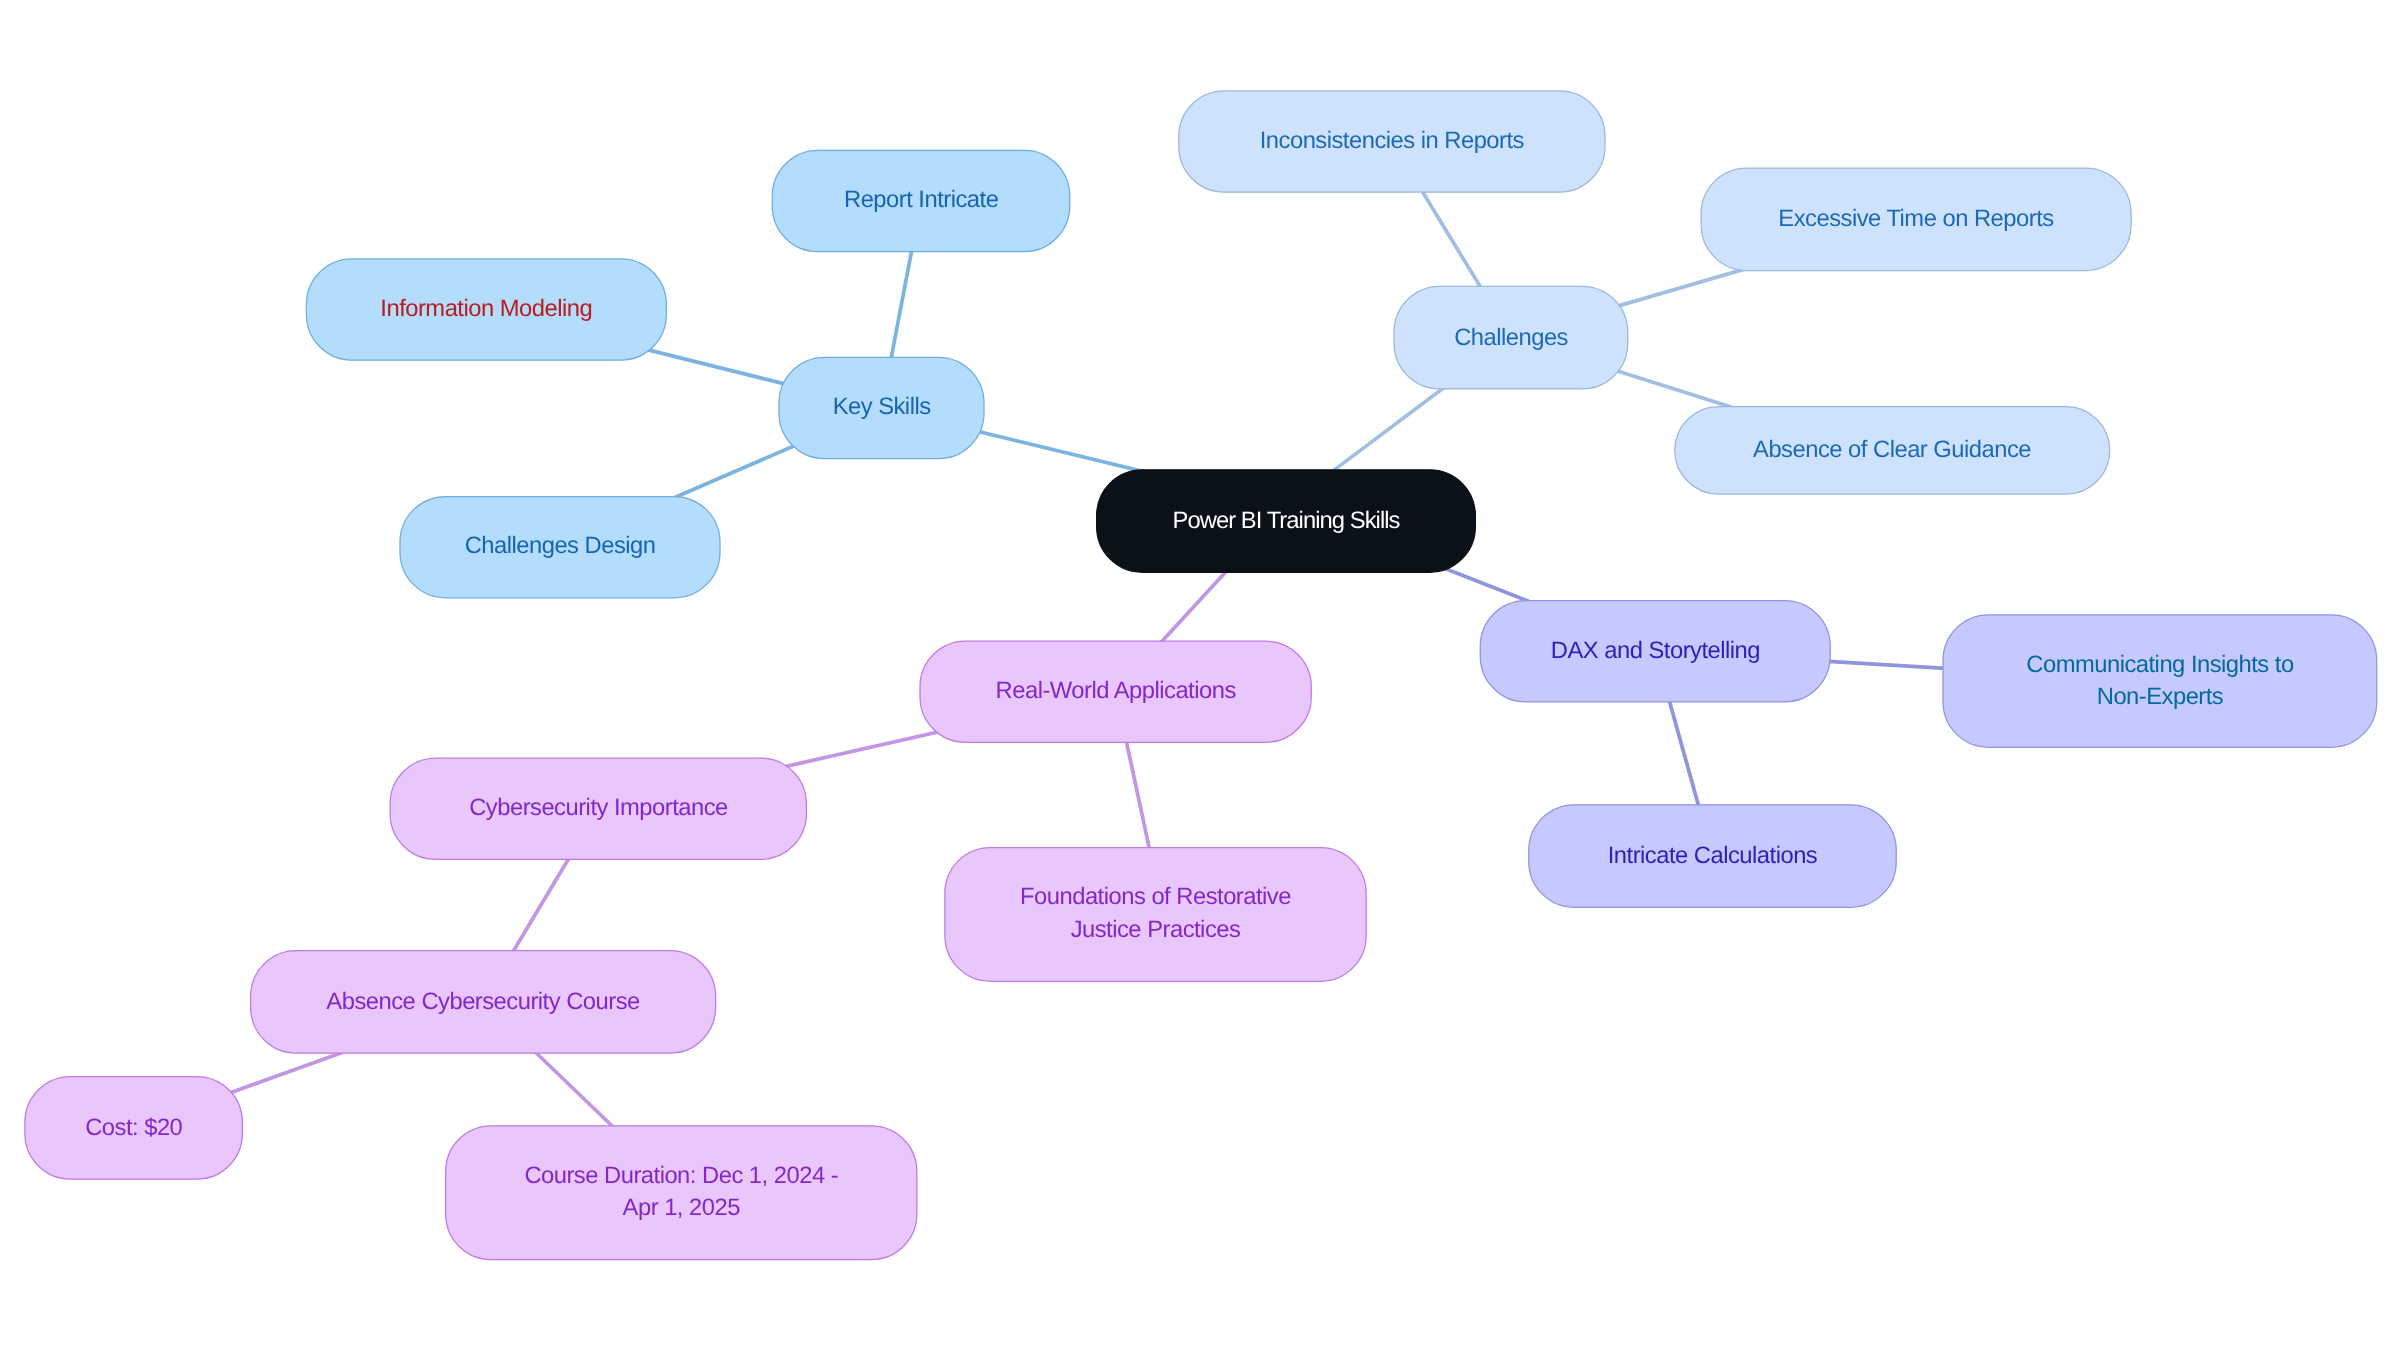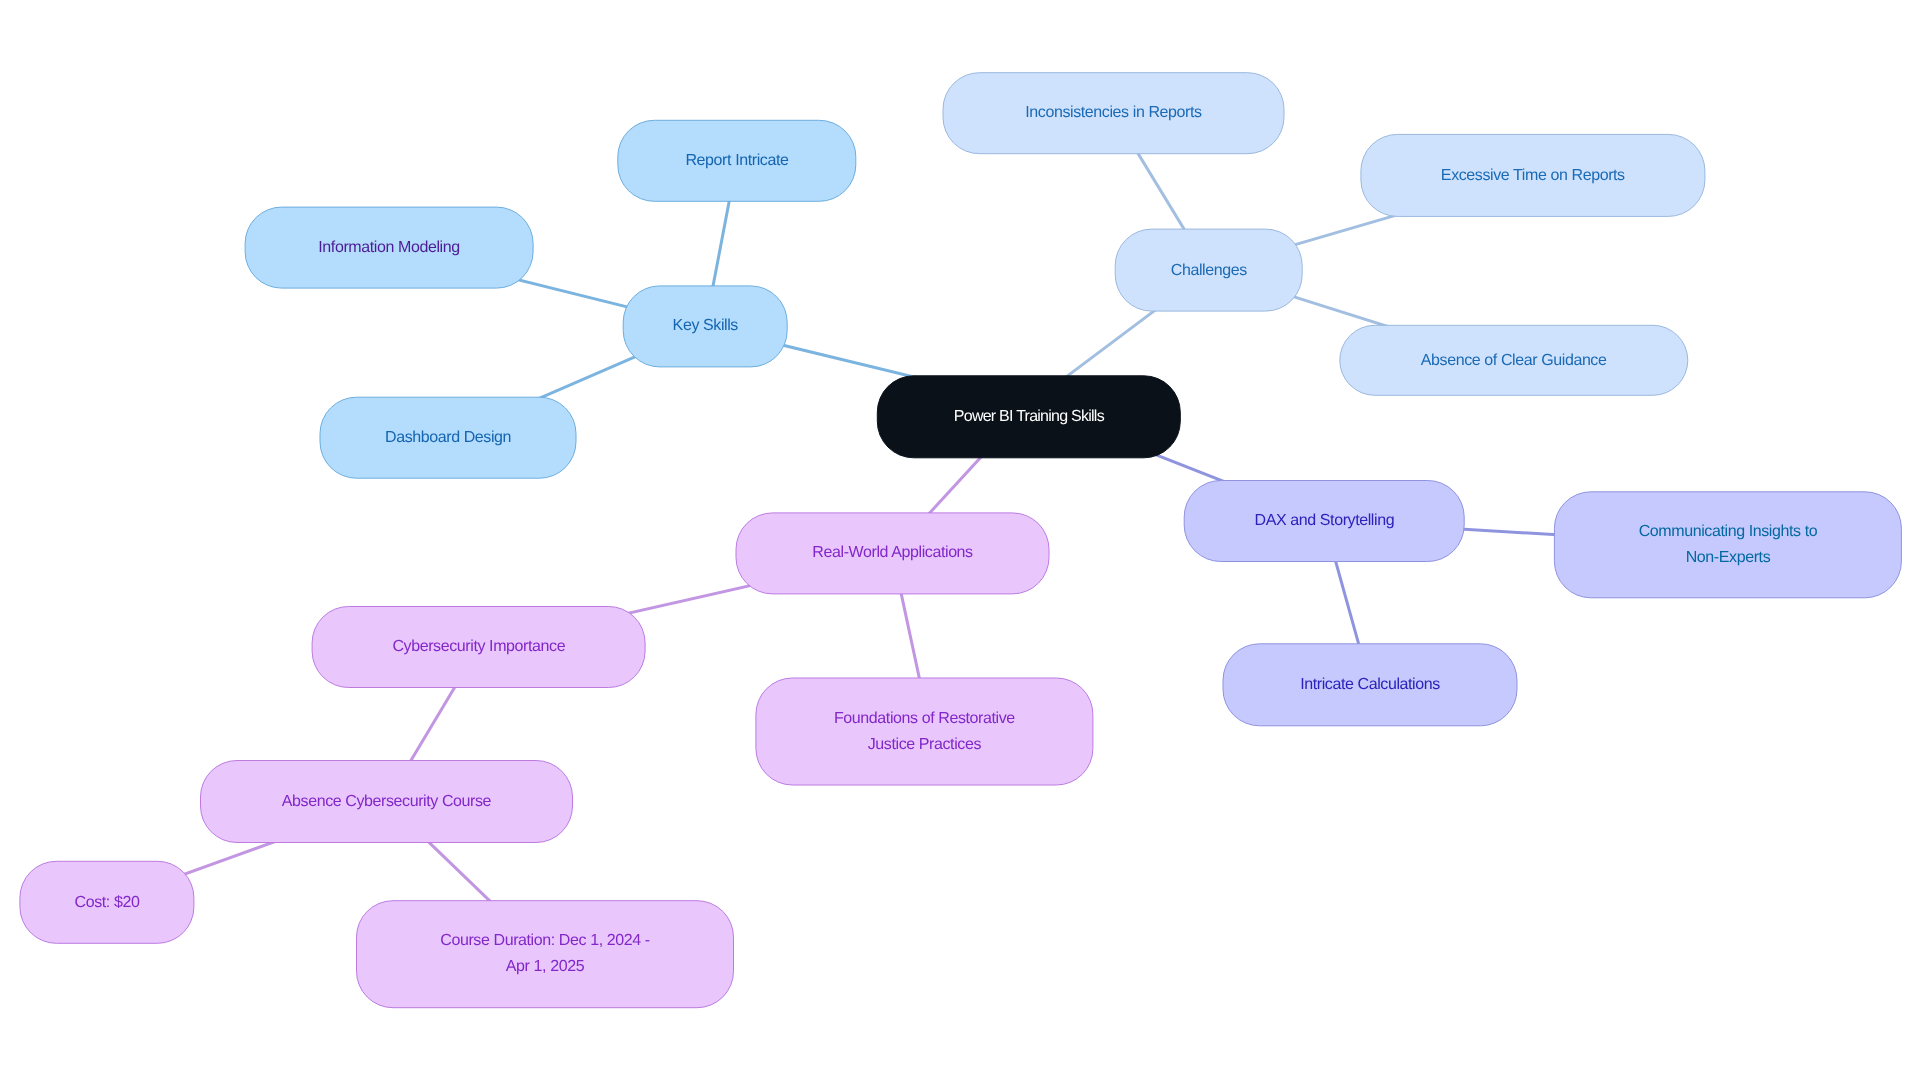--- a/index.html
+++ b/index.html
@@ -15,21 +15,21 @@
   #node-layer { position:absolute; left:0; top:0; width:1920px; height:1083px; }
   .mm-node {
     position:absolute; box-sizing:border-box;
     display:flex; align-items:center; justify-content:center;
     border-radius:37px; border:1px solid transparent;
     text-align:center;
   }
   .mm-node .mm-label {
     display:block; white-space:pre-line;
     transform:translateZ(0);
-    font-size:16px; line-height:25.4px; letter-spacing:-0.4px;
+    font-size:19px; line-height:25.4px; letter-spacing:-0.4px;
   }
   .mm-node.is-root .mm-label { letter-spacing:-0.75px; }
   .mm-edge { fill:none; stroke-linecap:round; }
 </style>
 </head>
 <body style="background: rgb(255, 255, 255);">
 
 <div id="mindmap">
 
   <svg id="edge-layer" viewBox="0 0 1920 1083" width="1920" height="1083">
@@ -53,27 +53,27 @@
   </svg>
 
   <div id="node-layer">
     <div class="mm-node is-root" id="node-root" style="left: 0px; top: 12px; transform: translate(876.8px, 363.3px); width: 304.1px; height: 83.2px; border-radius: 37px; background: rgb(11, 17, 25); border-color: rgb(11, 17, 25);">
       <span class="mm-label" style="color: rgb(255, 255, 255);">Power BI Training Skills</span>
     </div>
     <div class="mm-node" id="node-key-skills" style="left: 0px; top: 0px; transform: translate(622.7px, 285.4px); width: 165.2px; height: 82px; border-radius: 37px; background: rgb(179, 220, 253); border-color: rgb(109, 174, 222);">
       <span class="mm-label" style="color: rgb(21, 101, 176);">Key Skills</span>
     </div>
     <div class="mm-node" id="node-information-modeling" style="left: 0px; top: 0px; transform: translate(244.6px, 206.6px); width: 288.8px; height: 82.1px; border-radius: 37px; background: rgb(179, 220, 253); border-color: rgb(109, 174, 222);">
-      <span class="mm-label" style="color: #4c1d95; text-align: center;">Information Modeling</span>
+      <span class="mm-label" style="color: #b91c1c; text-align: center;">Information Modeling</span>
     </div>
     <div class="mm-node" id="node-report-creation" style="left: 0px; top: 0px; transform: translate(617.3px, 119.8px); width: 239.3px; height: 81.8px; border-radius: 37px; background: rgb(179, 220, 253); border-color: rgb(109, 174, 222);">
       <span class="mm-label" style="color: rgb(21, 101, 176);">Report Intricate</span>
     </div>
     <div class="mm-node" id="node-dashboard-design" style="left: 0px; top: 0px; transform: translate(319.5px, 396.7px); width: 257.1px; height: 82px; border-radius: 37px; background: rgb(179, 220, 253); border-color: rgb(109, 174, 222);">
-      <span class="mm-label" style="color: rgb(21, 101, 176);">Dashboard Design</span>
+      <span class="mm-label" style="color: rgb(21, 101, 176);">Challenges Design</span>
     </div>
     <div class="mm-node" id="node-challenges" style="left: 0px; top: 0px; transform: translate(1114.7px, 228.6px); width: 188.3px; height: 82.5px; border-radius: 37px; background: rgb(207, 226, 253); border-color: rgb(154, 184, 221);">
       <span class="mm-label" style="color: rgb(26, 106, 181);">Challenges</span>
     </div>
     <div class="mm-node" id="node-inconsistencies-in-reports" style="left: 0px; top: 0px; transform: translate(942.5px, 72.2px); width: 342px; height: 81.9px; border-radius: 37px; background: rgb(207, 226, 253); border-color: rgb(154, 184, 221);">
       <span class="mm-label" style="color: rgb(26, 106, 181);">Inconsistencies in Reports</span>
     </div>
     <div class="mm-node" id="node-excessive-time-on-reports" style="left: 0px; top: 0px; transform: translate(1360.4px, 133.9px); width: 344.8px; height: 82.7px; border-radius: 37px; background: rgb(207, 226, 253); border-color: rgb(154, 184, 221);">
       <span class="mm-label" style="color: rgb(26, 106, 181);">Excessive Time on Reports</span>
     </div>

